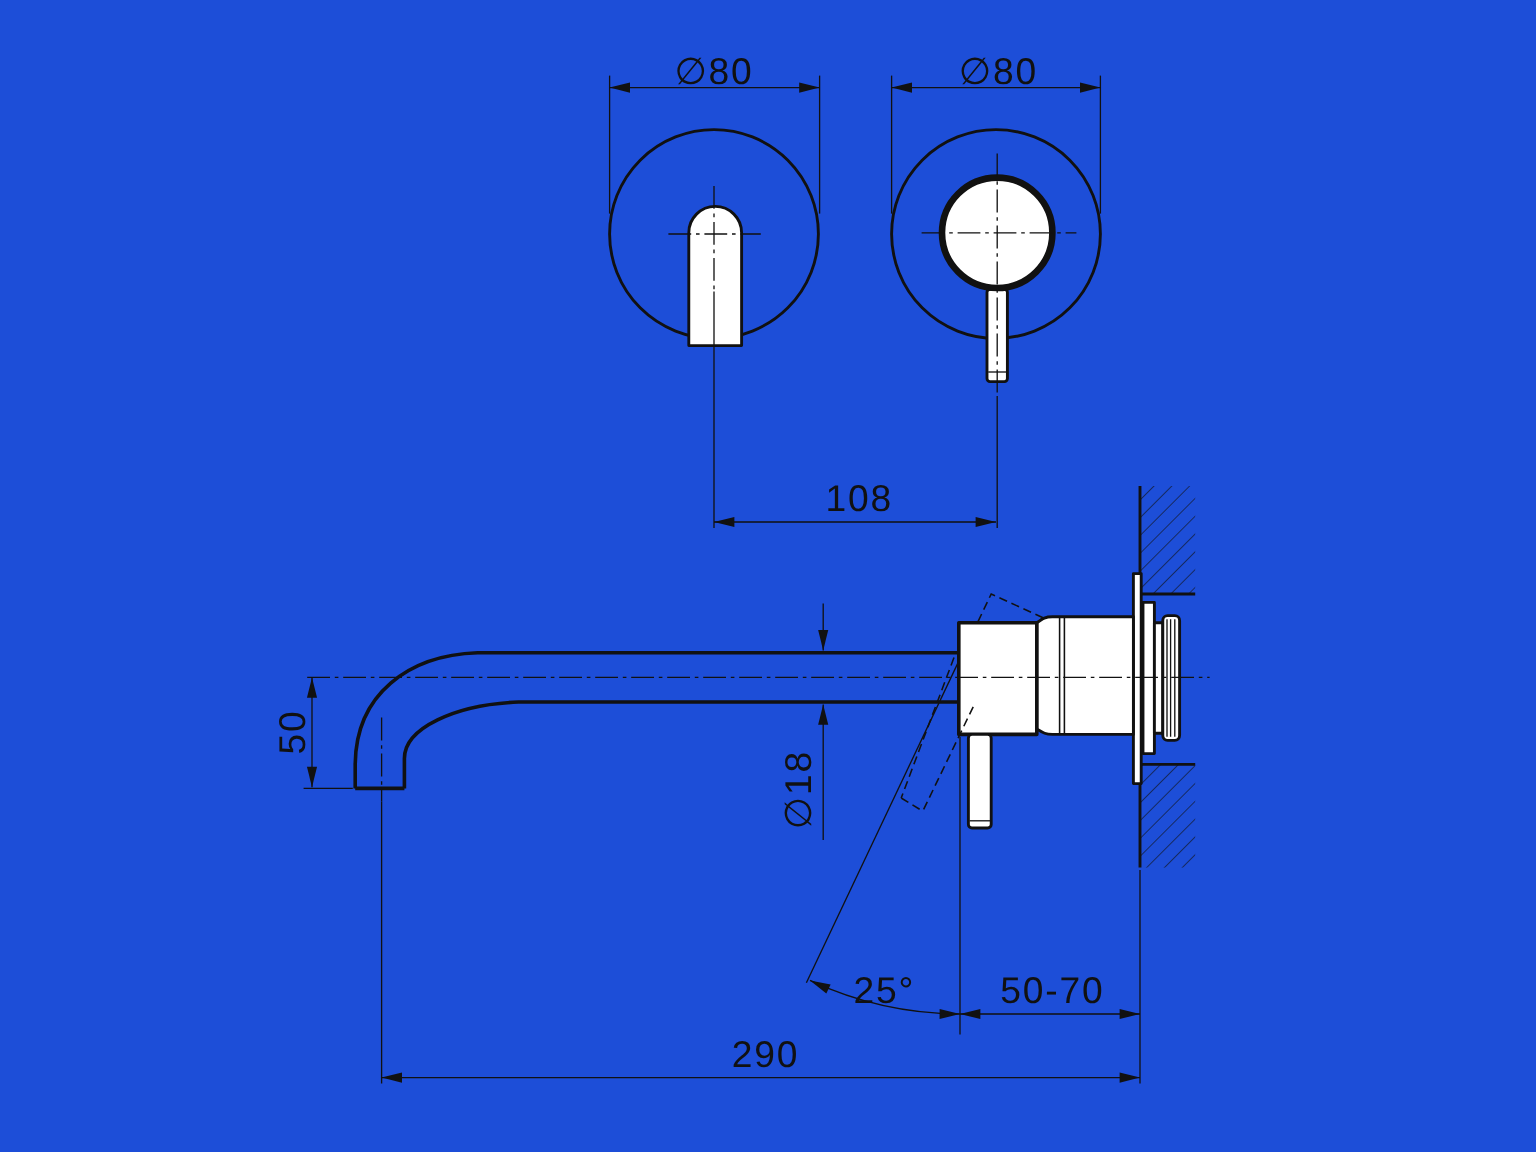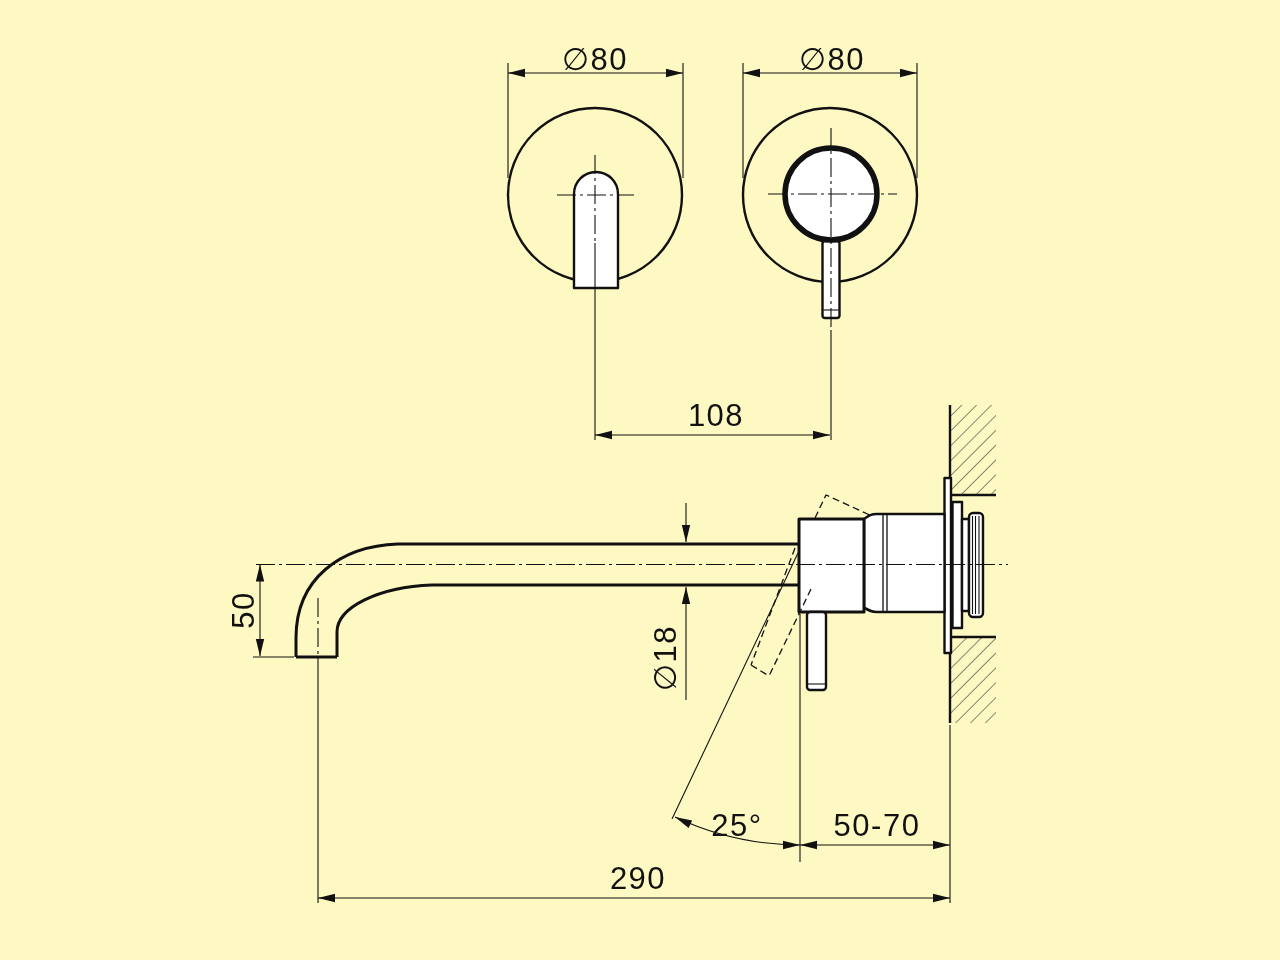--- a/index.html
+++ b/index.html
@@ -1,16 +1,16 @@
 <!DOCTYPE html>
 <html><head>
 <meta charset="utf-8">
 <style>
   html,body{margin:0;padding:0;background:#ffffff;}
-  .canvas{position:relative;width:1280px;height:960px;background:#fef9c3;overflow:hidden;
+  .canvas{position:relative;width:1280px;height:960px;background:#1d4ed8;overflow:hidden;
           font-family:"Liberation Sans","DejaVu Sans",sans-serif;}
   svg{display:block;}
   
   .thick{stroke:#111;stroke-width:3;fill:none;stroke-linejoin:round;}
   .med{stroke:#111;stroke-width:2.4;fill:none;stroke-linejoin:round;}
   .thin{stroke:#111;stroke-width:1.1;fill:none;}
   .joint{stroke:#111;stroke-width:1.3;fill:none;}
   .wf{fill:#ffffff;}
   .cl{stroke:#111;stroke-width:1.1;fill:none;stroke-dasharray:19 4 3 4;}
   .ph{stroke:#111;stroke-width:1.3;fill:none;stroke-dasharray:7 4;}

